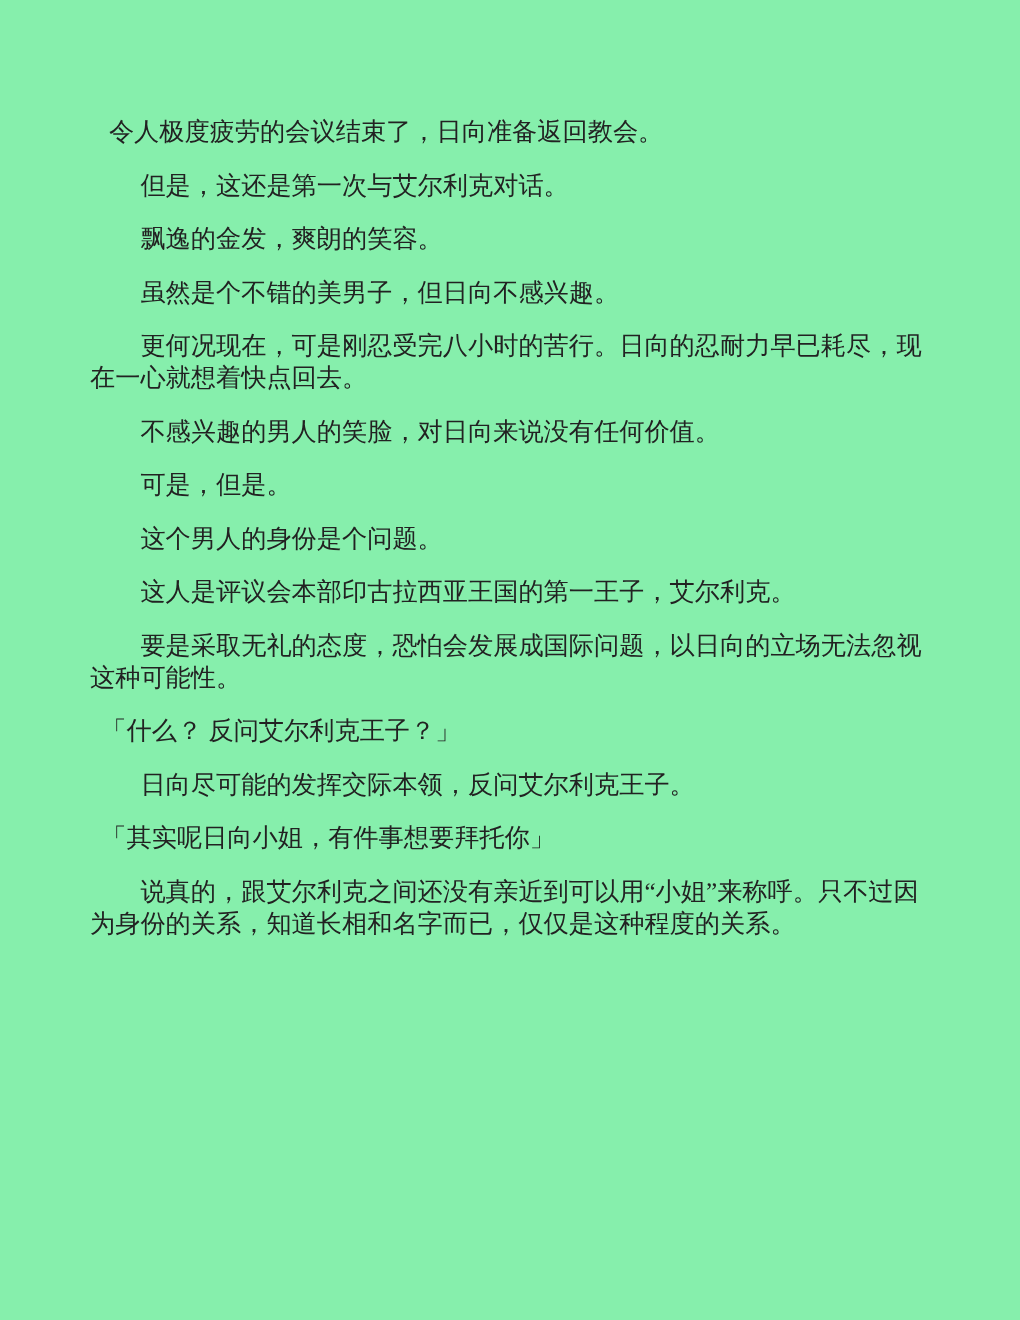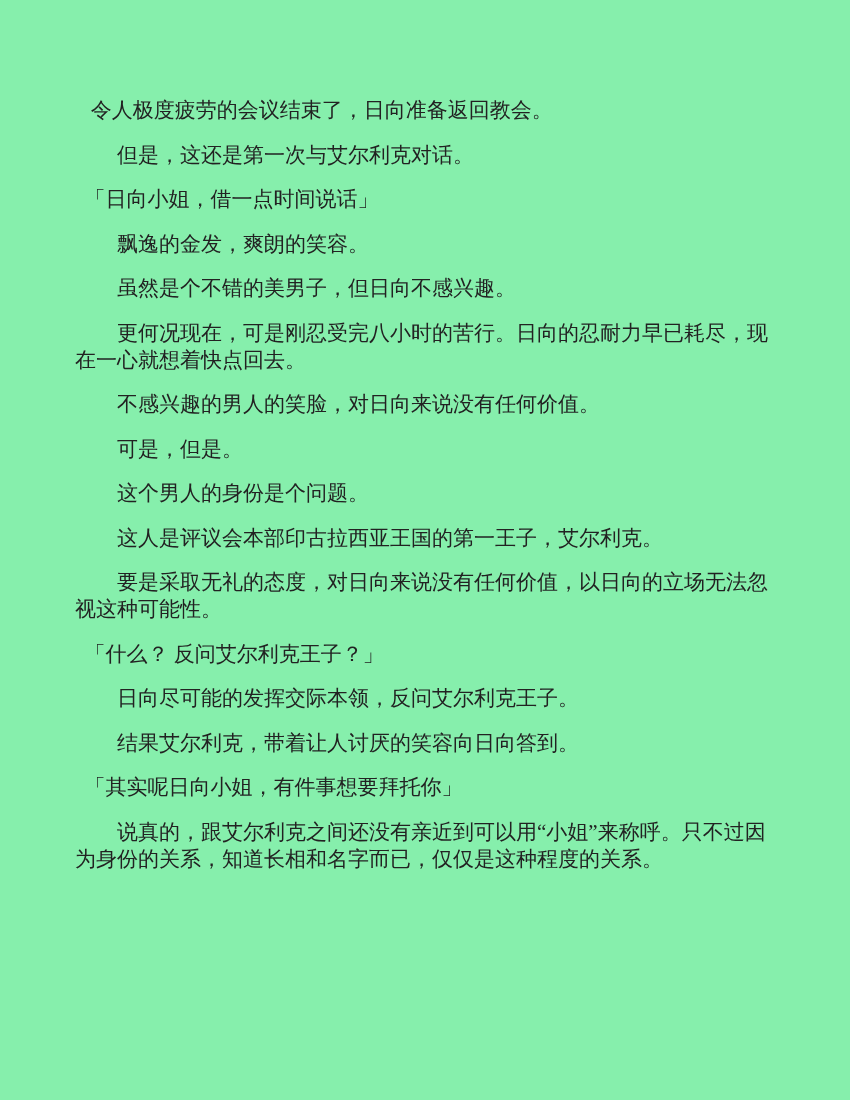--- a/index.html
+++ b/index.html
@@ -32,28 +32,26 @@
   .p-norm    { text-indent: 2em; }
   .p-dlg     { text-indent: 0.45em; }
 </style>
 </head>
 <body>
 
 <div class="page">
   <div class="content">
     <p class="p-first">令人极度疲劳的会议结束了，日向准备返回教会。</p>
     <p class="p-norm">但是，这还是第一次与艾尔利克对话。</p>
-    <p class="p-dlg">「日向小姐，借一点时间说话」</p>
     <p class="p-norm">飘逸的金发，爽朗的笑容。</p>
     <p class="p-norm">虽然是个不错的美男子，但日向不感兴趣。</p>
     <p class="p-norm">更何况现在，可是刚忍受完八小时的苦行。日向的忍耐力早已耗尽，现在一心就想着快点回去。</p>
     <p class="p-norm">不感兴趣的男人的笑脸，对日向来说没有任何价值。</p>
     <p class="p-norm">可是，但是。</p>
     <p class="p-norm">这个男人的身份是个问题。</p>
     <p class="p-norm">这人是评议会本部印古拉西亚王国的第一王子，艾尔利克。</p>
-    <p class="p-norm">要是采取无礼的态度，对日向来说没有任何价值，以日向的立场无法忽视这种可能性。</p>
+    <p class="p-norm">要是采取无礼的态度，恐怕会发展成国际问题，以日向的立场无法忽视这种可能性。</p>
     <p class="p-dlg">「什么？ 反问艾尔利克王子？」</p>
     <p class="p-norm">日向尽可能的发挥交际本领，反问艾尔利克王子。</p>
-    <p class="p-norm">结果艾尔利克，带着让人讨厌的笑容向日向答到。</p>
     <p class="p-dlg">「其实呢日向小姐，有件事想要拜托你」</p>
     <p class="p-norm">说真的，跟艾尔利克之间还没有亲近到可以用“小姐”来称呼。只不过因为身份的关系，知道长相和名字而已，仅仅是这种程度的关系。</p>
   </div>
 </div>
 
 </body></html>

